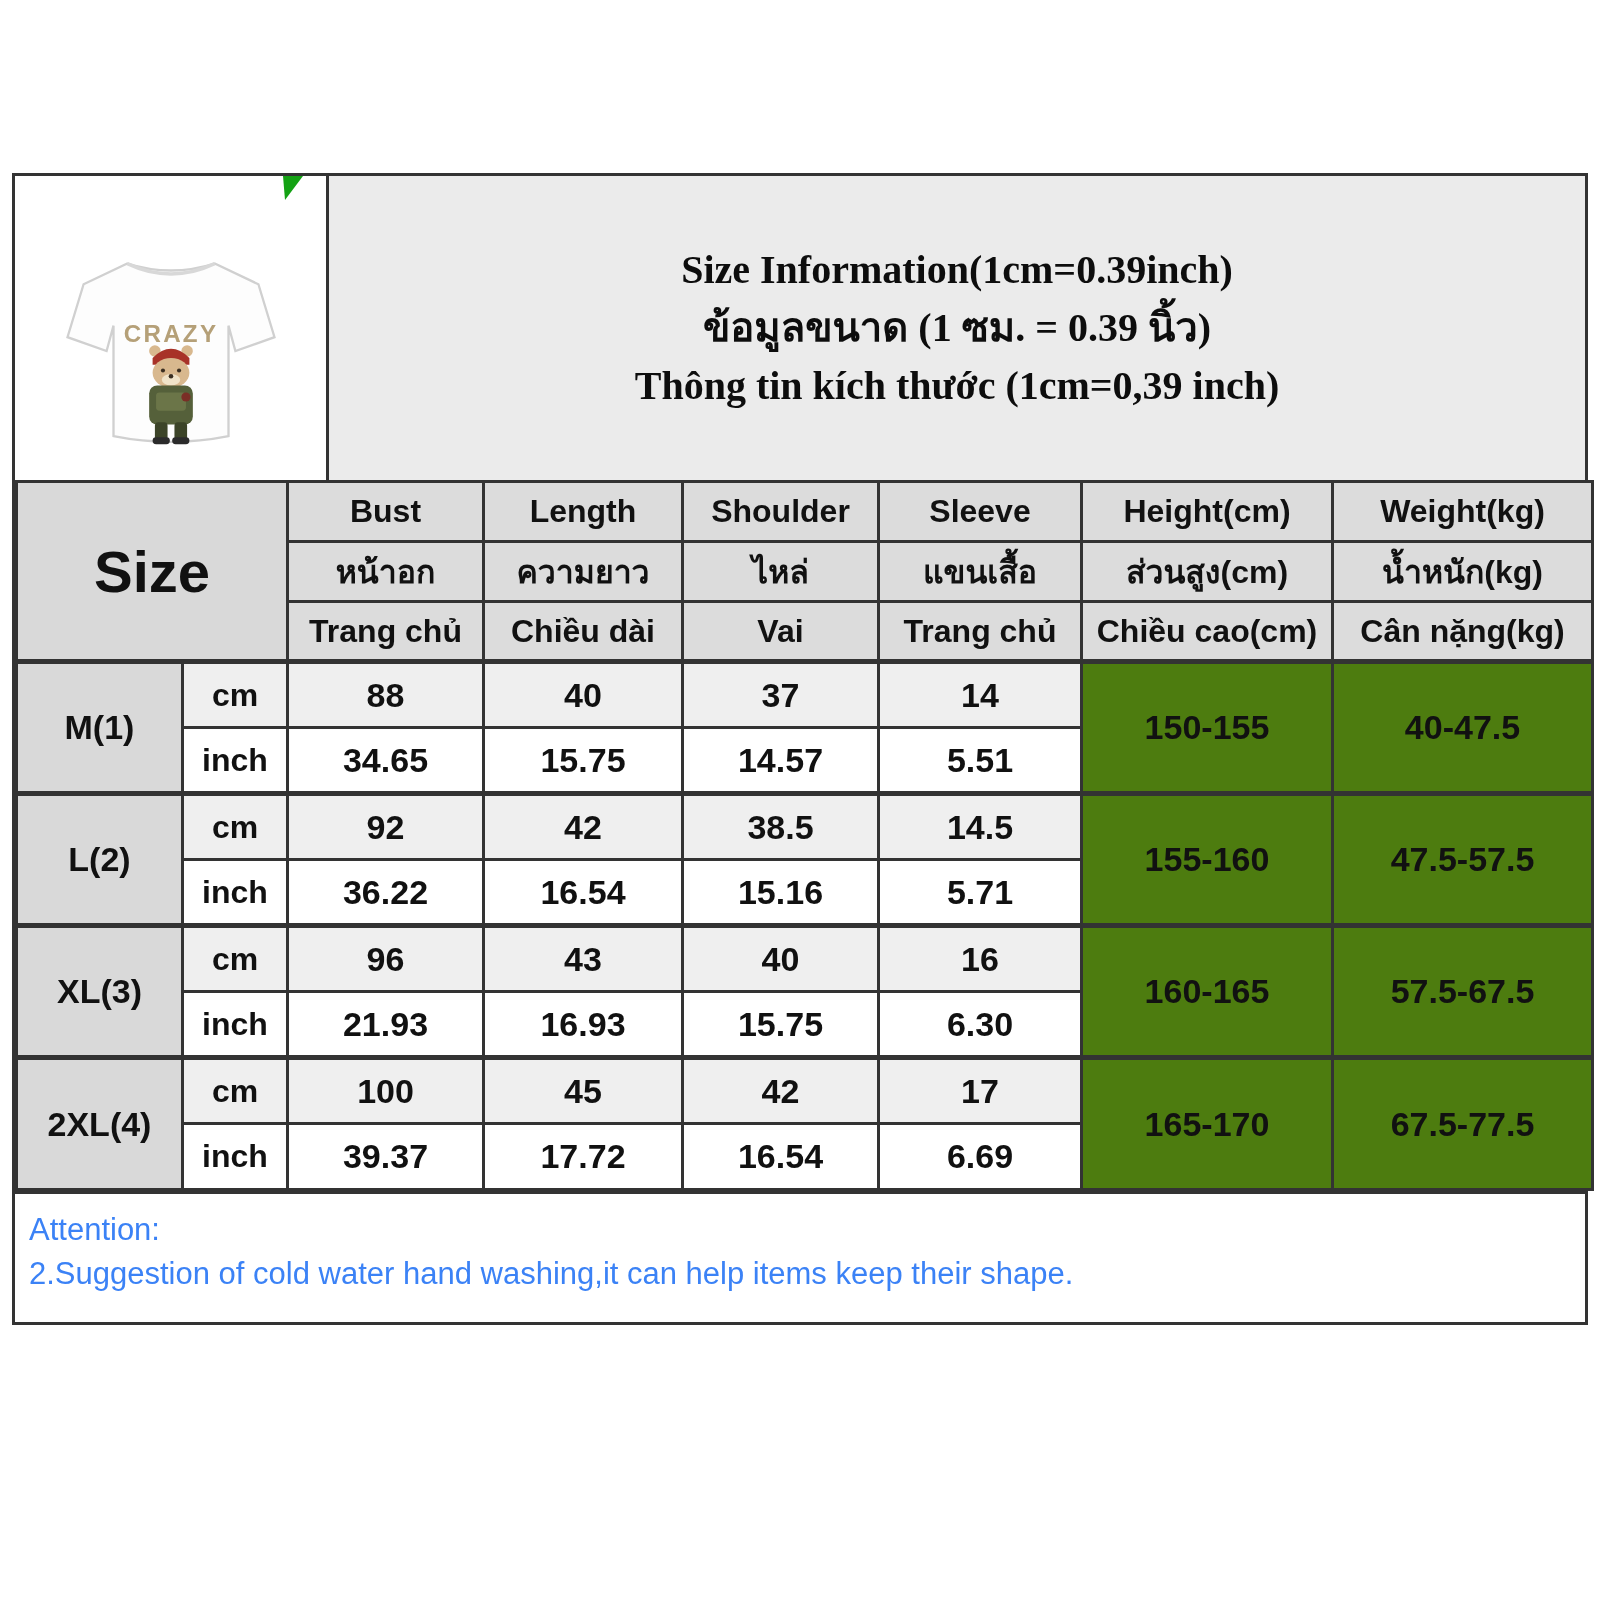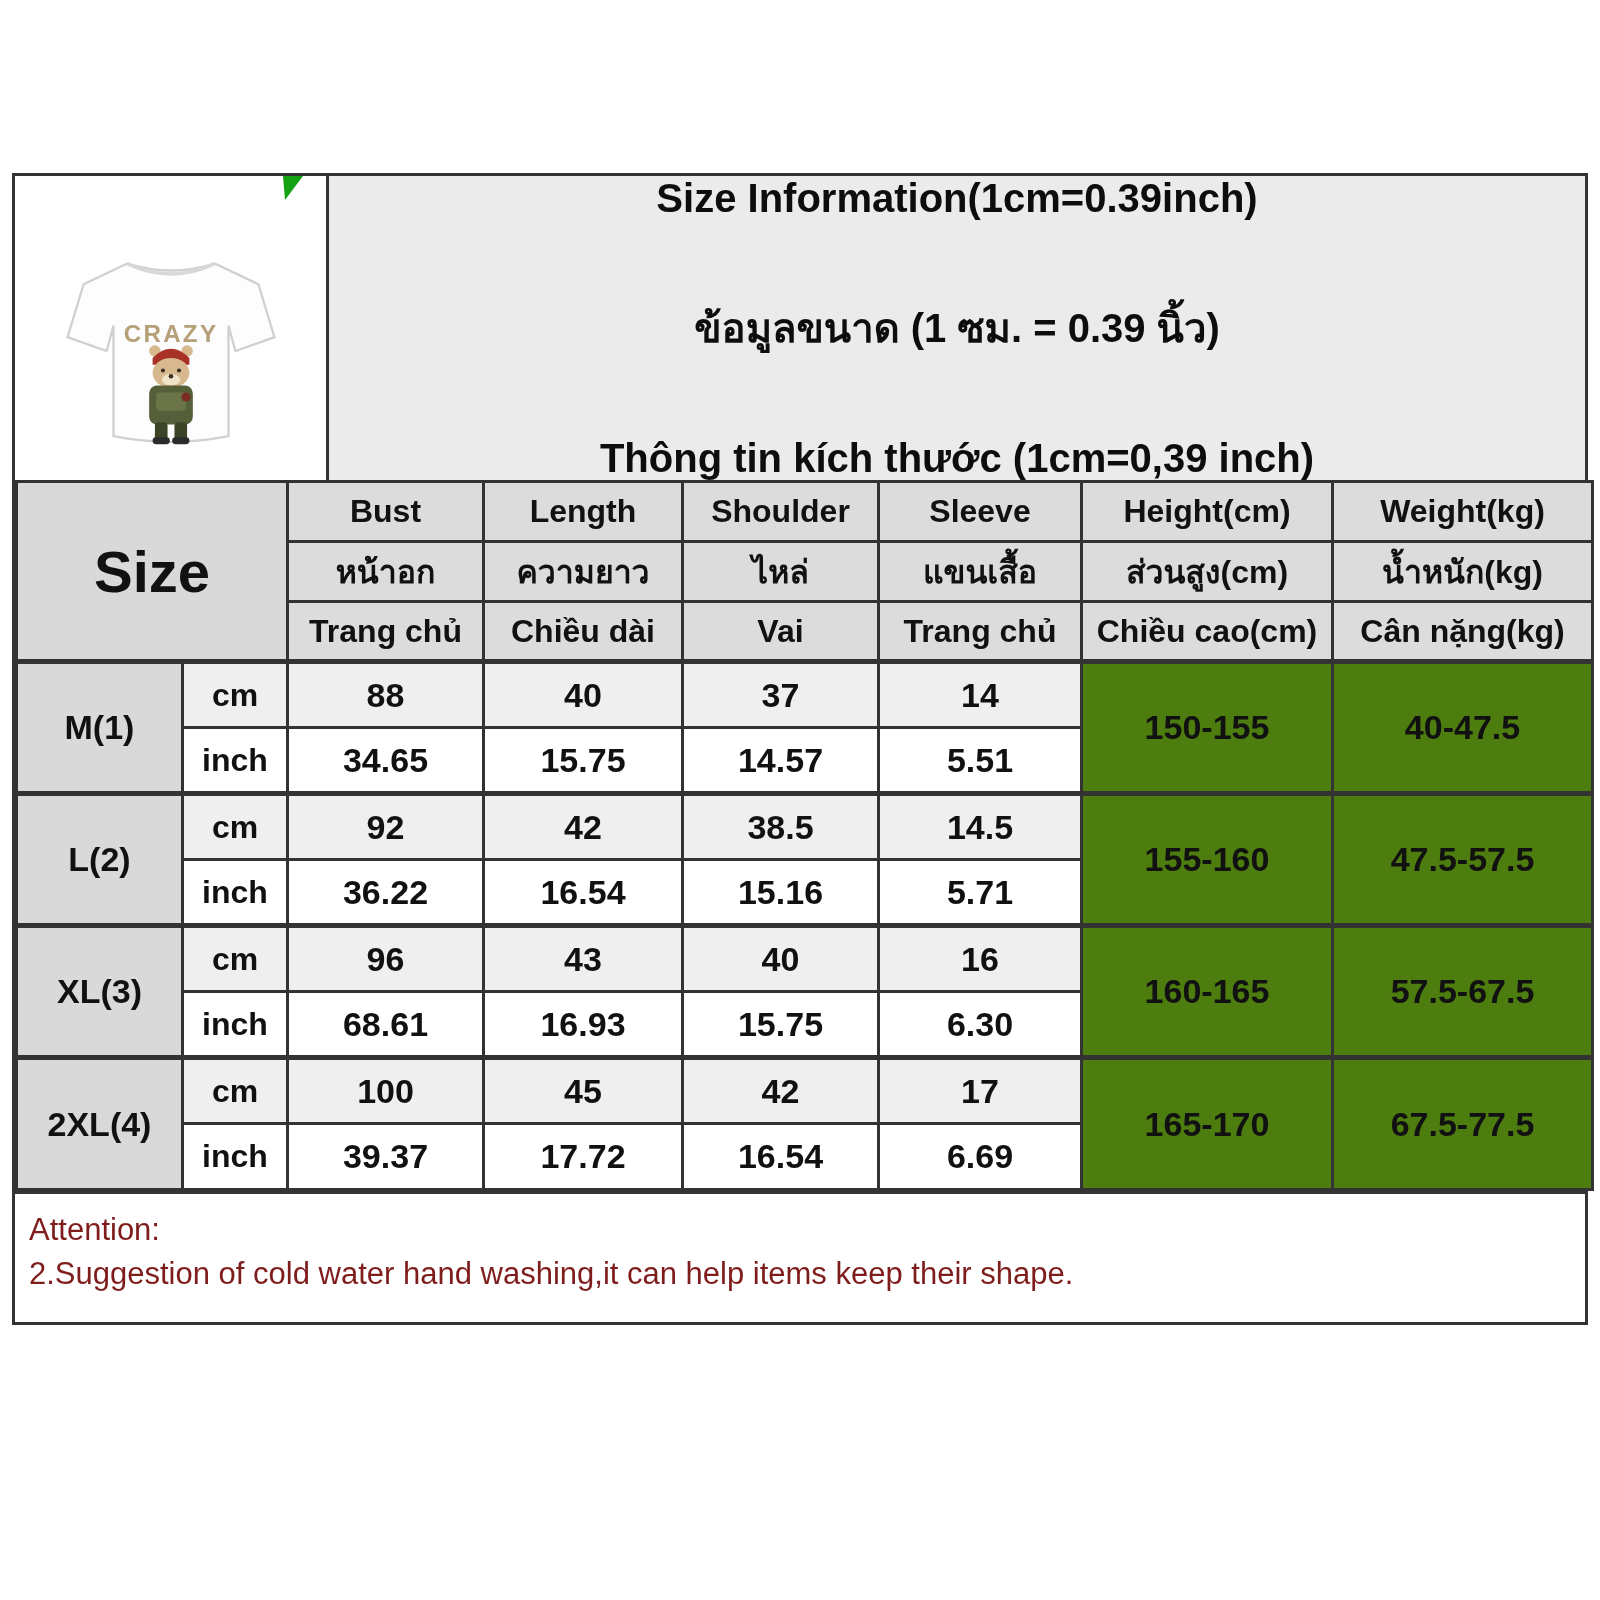--- a/index.html
+++ b/index.html
@@ -13,21 +13,21 @@
   }
   
   .top-band{display:flex;height:304px;position:relative;}
   .product-box{
     width:314px;box-sizing:border-box;border-right:3px solid #333;
     background:#fff;display:flex;align-items:flex-end;justify-content:center;
     padding-bottom:10px;
   }
   .title-box{
     flex:1;background:#ebebeb;display:flex;flex-direction:column;
-    justify-content:space-between;align-items:center;gap:14px;
+    justify-content:center;align-items:center;gap:14px;font-family:Liberation Serif, serif;
   }
   .title-line{font-weight:bold;font-size:40px;line-height:1.1;color:#0d0d0d;white-space:nowrap;}
   .green-corner{
     position:absolute;left:268px;top:0;width:20px;height:24px;background:#14a214;
     clip-path:polygon(0 0,100% 0,10% 100%);
   }
   
   table.size-table{
     width:100%;border-collapse:collapse;table-layout:fixed;
   }
@@ -43,21 +43,21 @@
   .hdr{background:#dcdcdc;font-size:32px;font-weight:bold;}
   .c-label{background:#d9d9d9;font-size:34px;font-weight:bold;}
   .c-unit{font-size:32px;font-weight:bold;}
   .u-cm,.v-cm{background:#efefef;}
   .u-inch,.v-inch{background:#ffffff;}
   .v-cm,.v-inch{font-size:34px;font-weight:bold;}
   .v-merge{background:#4d7c0f;font-size:34px;font-weight:bold;}
   
   .attention{
     border-top:3px solid #333;background:#fff;
-    padding:14px 18px 26px 14px;font-size:31px;line-height:1.42;color:#7f1d1d;
+    padding:14px 18px 26px 14px;font-size:31px;line-height:1.42;color:#3b82f6;
     font-weight:normal;
   }
   .attention .att-line{margin:0;}
 </style>
 </head>
 <body>
 
 <div class="canvas">
   <div class="frame">
 
@@ -177,21 +177,21 @@
         <td class="c-unit u-cm">cm</td>
         <td class="v-cm">96</td>
         <td class="v-cm">43</td>
         <td class="v-cm">40</td>
         <td class="v-cm">16</td>
         <td class="v-merge" rowspan="2">160-165</td>
         <td class="v-merge" rowspan="2">57.5-67.5</td>
       </tr>
       <tr class="drow">
         <td class="c-unit u-inch">inch</td>
-        <td class="v-inch">68.61</td>
+        <td class="v-inch">21.93</td>
         <td class="v-inch">16.93</td>
         <td class="v-inch">15.75</td>
         <td class="v-inch">6.30</td>
       </tr>
 
       <tr class="drow group-start">
         <th class="c-label" rowspan="2">2XL(4)</th>
         <td class="c-unit u-cm">cm</td>
         <td class="v-cm">100</td>
         <td class="v-cm">45</td>

